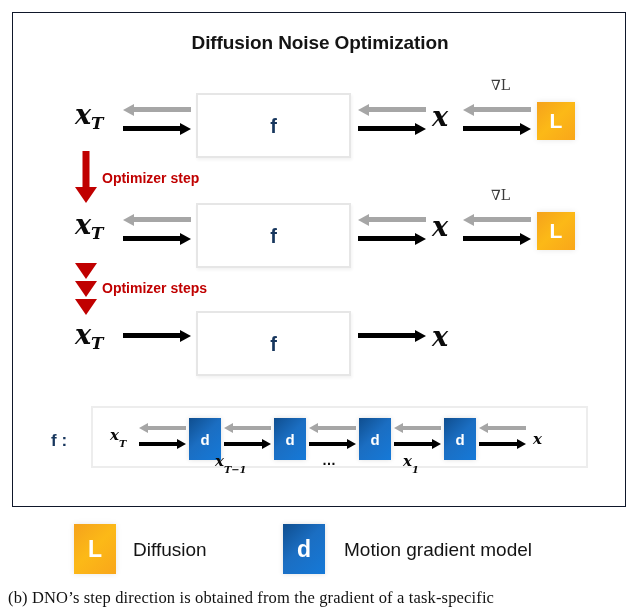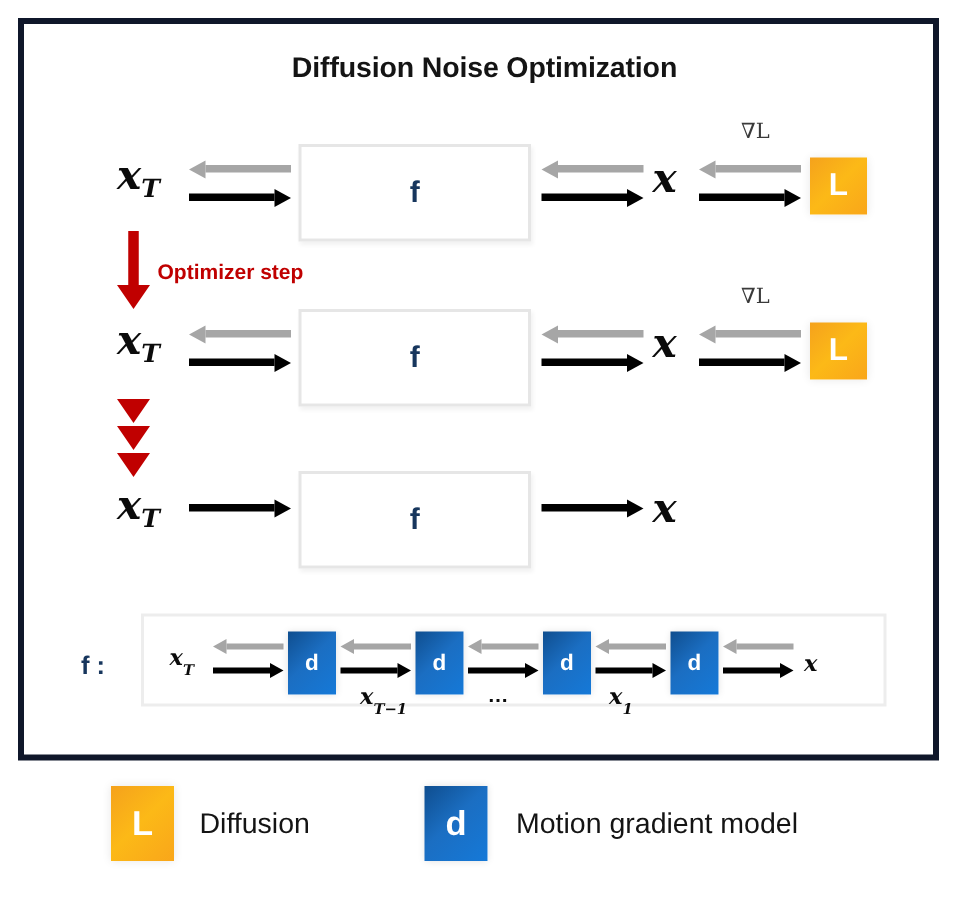--- a/index.html
+++ b/index.html
@@ -19,21 +19,21 @@
     background: #ffffff;
   }
 
   
   .figure-panel {
     position: absolute;
     left: 12px;
     top: 12px;
     width: 614px;
     height: 495px;
-    border: 4px solid #0f172a;
+    border: 1px solid #0f172a;
     box-sizing: border-box;
     background: #ffffff;
   }
 
   .fig-title {
     position: absolute;
     left: 0;
     top: 19px;
     width: 614px;
     text-align: center;
@@ -379,20 +379,21 @@
       <div class="lbox" style="left:524px; top:199px; width:38px; height:38px;">
         <span style="font-size:21px;">L</span>
       </div>
     </div>
 
     <div>
       <div class="red-tri" style="left:62px; top:250px;"></div>
       <div class="red-tri" style="left:62px; top:268px;"></div>
       <div class="red-tri" style="left:62px; top:286px;"></div>
     </div>
+    <div class="red-text" style="left:89px; top:267px;">Optimizer steps</div>
 
     <div class="row" style="top:0;">
 
       <div class="math xt-label" style="left:62px; top:308px;">
         <span>x</span><sub>T</sub>
       </div>
 
       <div class="arrow black right" style="left:110px; top:320px; width:68px;">
         <div class="shaft" style="width:57px;"></div>
         <div class="head" style="left:57px;"></div>
@@ -432,21 +433,21 @@
       </div>
 
       <div class="arrow gray left thin" style="left:131px; top:18px; width:47px;">
         <div class="shaft" style="left:9px; width:38px;"></div>
         <div class="head"></div>
       </div>
       <div class="arrow black right thin" style="left:131px; top:34px; width:47px;">
         <div class="shaft" style="width:38px;"></div>
         <div class="head" style="left:38px;"></div>
       </div>
-      <div class="chain-math" style="left:144px; top:44px;text-align:center;">
+      <div class="chain-math" style="left:122px; top:44px;text-align:center;">
         <span>x</span><sub>T−1</sub>
       </div>
 
       <div class="dbox" style="left:181px; top:10px; width:32px; height:42px;">
         <span style="font-size:15px;">d</span>
       </div>
 
       <div class="arrow gray left thin" style="left:216px; top:18px; width:47px;">
         <div class="shaft" style="left:9px; width:38px;"></div>
         <div class="head"></div>
@@ -502,14 +503,15 @@
 
     <div class="legend-item">
       <div class="dbox" style="left:283px; top:524px; width:42px; height:50px;">
         <span style="font-size:23px;">d</span>
       </div>
       <div class="legend-text" style="left:344px; top:539px;">Motion gradient model</div>
     </div>
 
   </div>
 
+  <div class="caption">(b) DNO’s step direction is obtained from the gradient of a task-specific</div>
 
 </div>
 
 </body></html>

